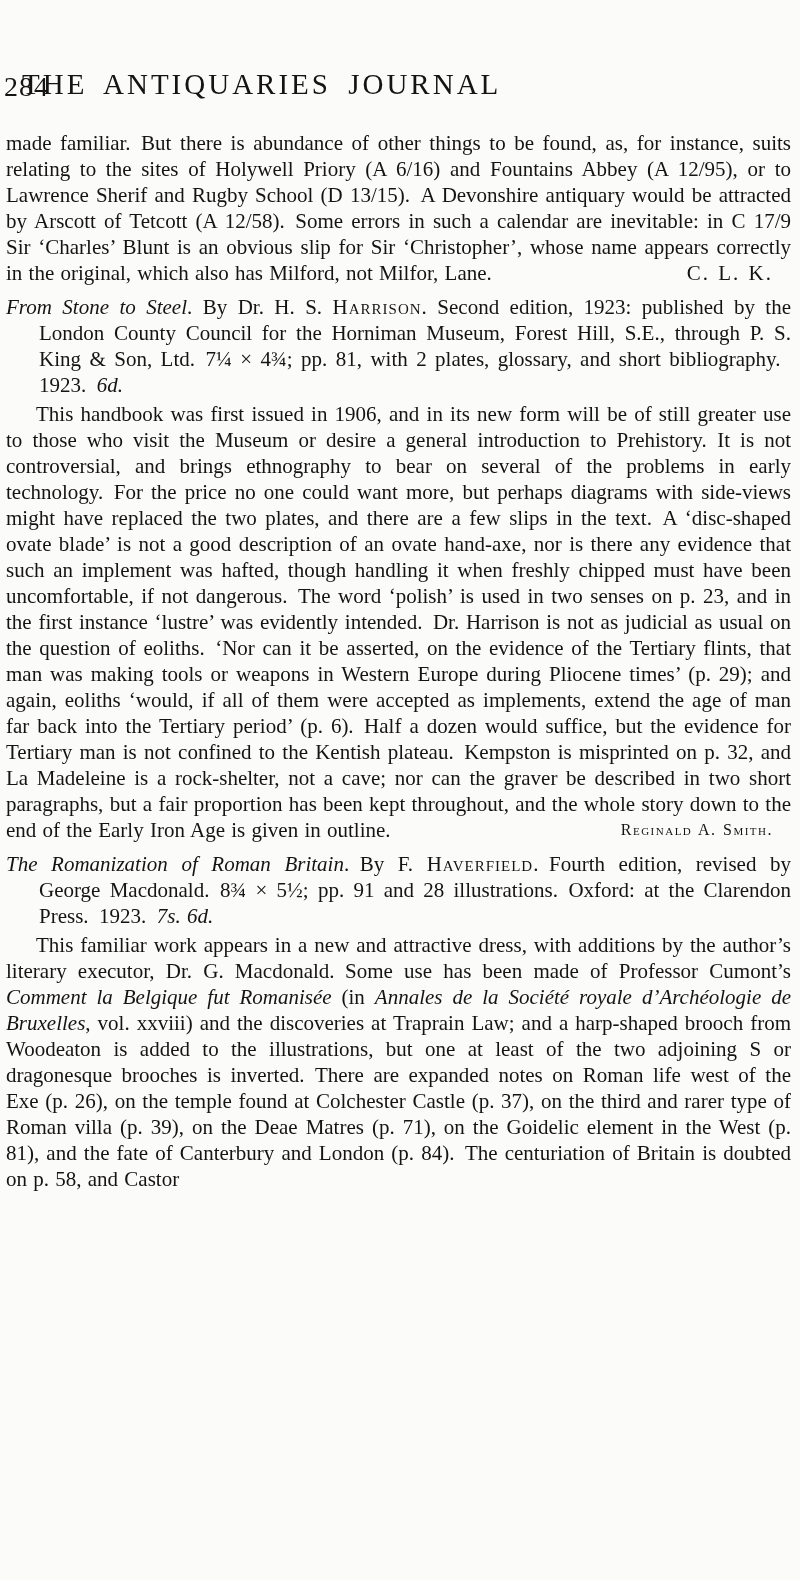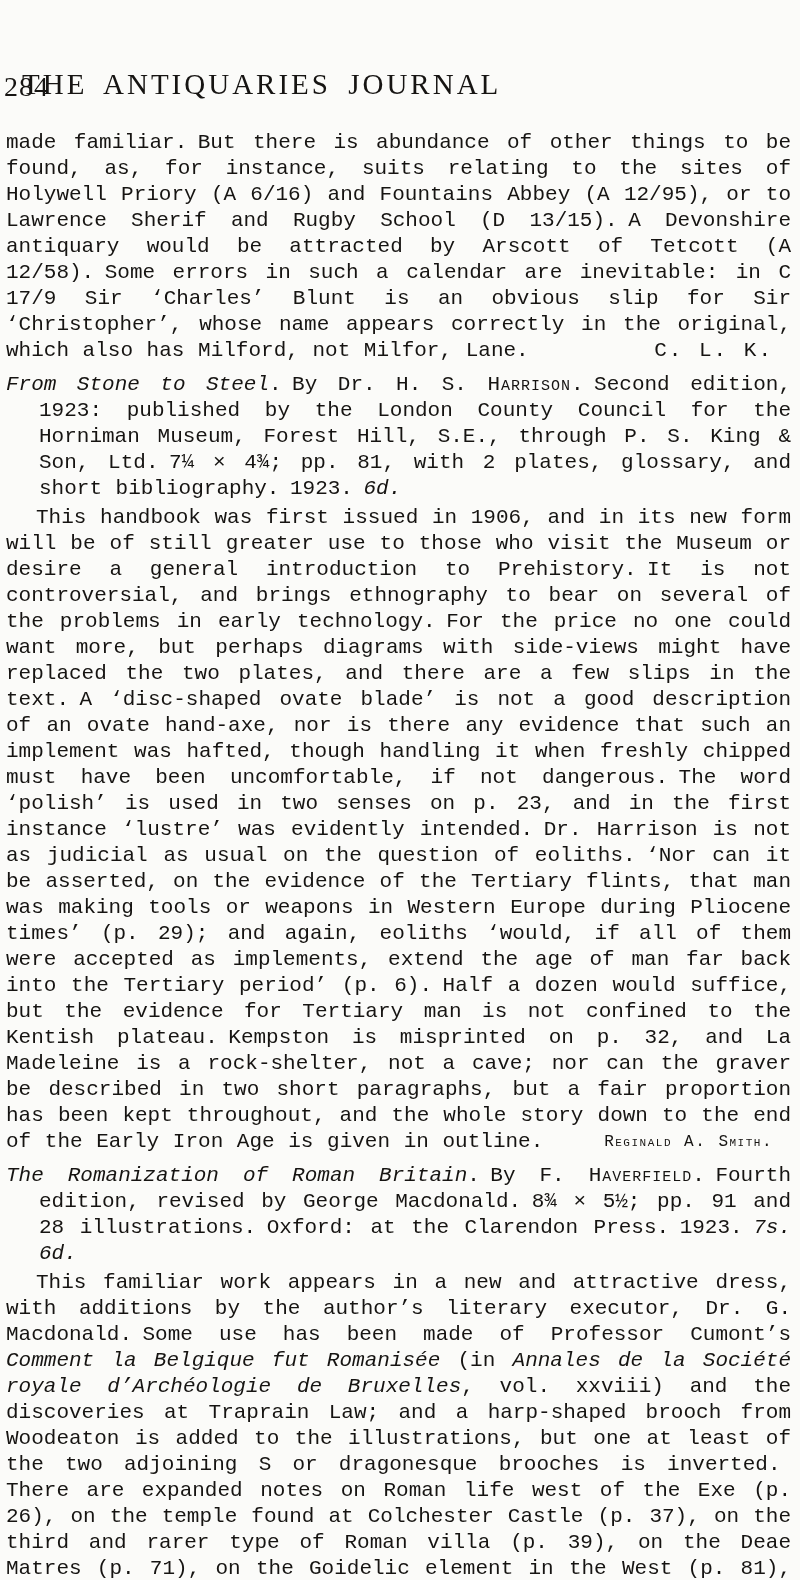--- a/index.html
+++ b/index.html
@@ -34,21 +34,20 @@
     letter-spacing: 3px;
     word-spacing: 7px;
     white-space: nowrap;
   }
   p.par {
     margin: 0;
     font-size: 21px;
     line-height: 26px;
     text-align: justify;
     word-spacing: 1px;
-    font-family: Liberation Mono, monospace;
   }
   p.indent { text-indent: 30px; }
   p.review-heading {
     padding-left: 33px;
     text-indent: -33px;
     margin-top: 8px;
     margin-bottom: 3px;
   }
   .it { font-style: italic; }
   .sc { font-variant: small-caps; letter-spacing: 1px; }

